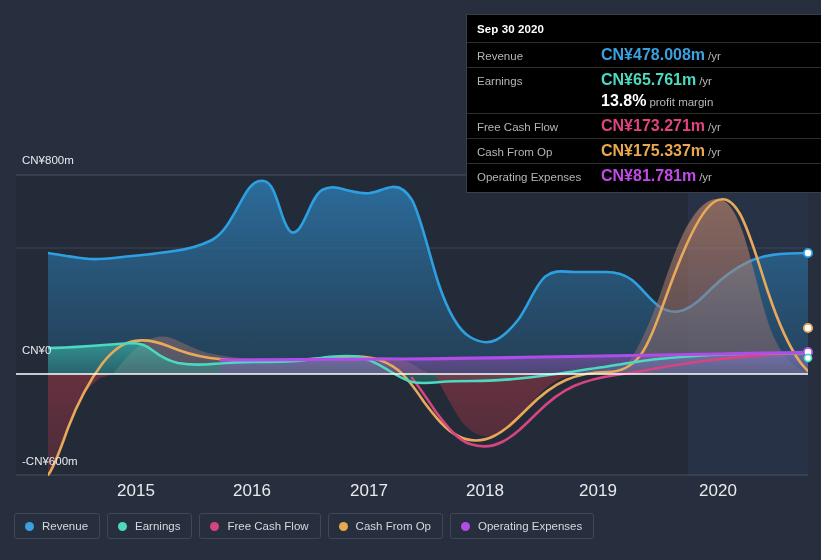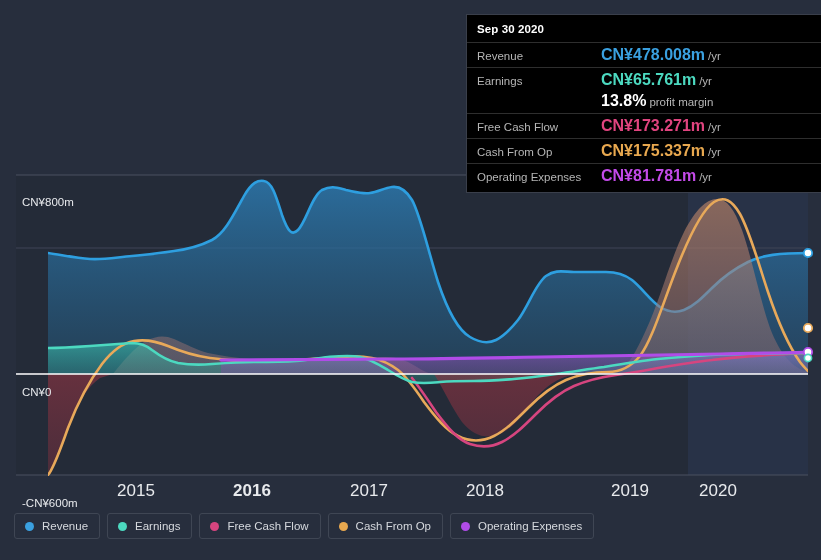--- a/index.html
+++ b/index.html
@@ -83,21 +83,20 @@
   .c-opx { color: #c34ae8; }
   .c-white { color: #ffffff; }
 
   
   .axis-label {
     position: absolute;
     font-size: 11.5px;
     color: #e8eaed;
     white-space: nowrap;
     z-index: 20;
-    margin-top: 42px;
   }
   .xtick-label {
     position: absolute;
     font-size: 17px;
     color: #e8eaed;
     transform: translateX(-50%);
     z-index: 20;
   }
 
   
@@ -257,24 +256,24 @@
     <circle cx="808" cy="328" r="4.2" fill="#ffffff" stroke="#e8a95a" stroke-width="1.8"></circle>
     <circle cx="808" cy="352" r="4.2" fill="#ffffff" stroke="#b04ce8" stroke-width="1.8"></circle>
     <circle cx="808" cy="358" r="3.6" fill="#ffffff" stroke="#4cd9c0" stroke-width="1.6"></circle>
   </svg>
 
   <div class="axis-label" style="left:22px; top:154px;">CN¥800m</div>
   <div class="axis-label" style="left:22px; top:344px;text-align:right;">CN¥0</div>
   <div class="axis-label" style="left:22px; top:455px;">-CN¥600m</div>
 
   <div class="xtick-label" style="left:136px; top:481px;">2015</div>
-  <div class="xtick-label" style="left:252px; top:481px;font-weight:bold;">2016</div>
+  <div class="xtick-label" style="left:252px; top:481px;">2016</div>
   <div class="xtick-label" style="left:369px; top:481px;">2017</div>
   <div class="xtick-label" style="left:485px; top:481px;">2018</div>
-  <div class="xtick-label" style="left:630px; top:481px;text-align:center;">2019</div>
+  <div class="xtick-label" style="left:598px; top:481px;text-align:center;">2019</div>
   <div class="xtick-label" style="left:718px; top:481px;">2020</div>
 
   <div id="tooltip">
     <div class="tt-title">Sep 30 2020</div>
 
     <div class="tt-row">
       <span class="tt-label">Revenue</span>
       <span class="tt-val c-rev">CN¥478.008m</span>
       <span class="tt-unit">/yr</span>
     </div>

